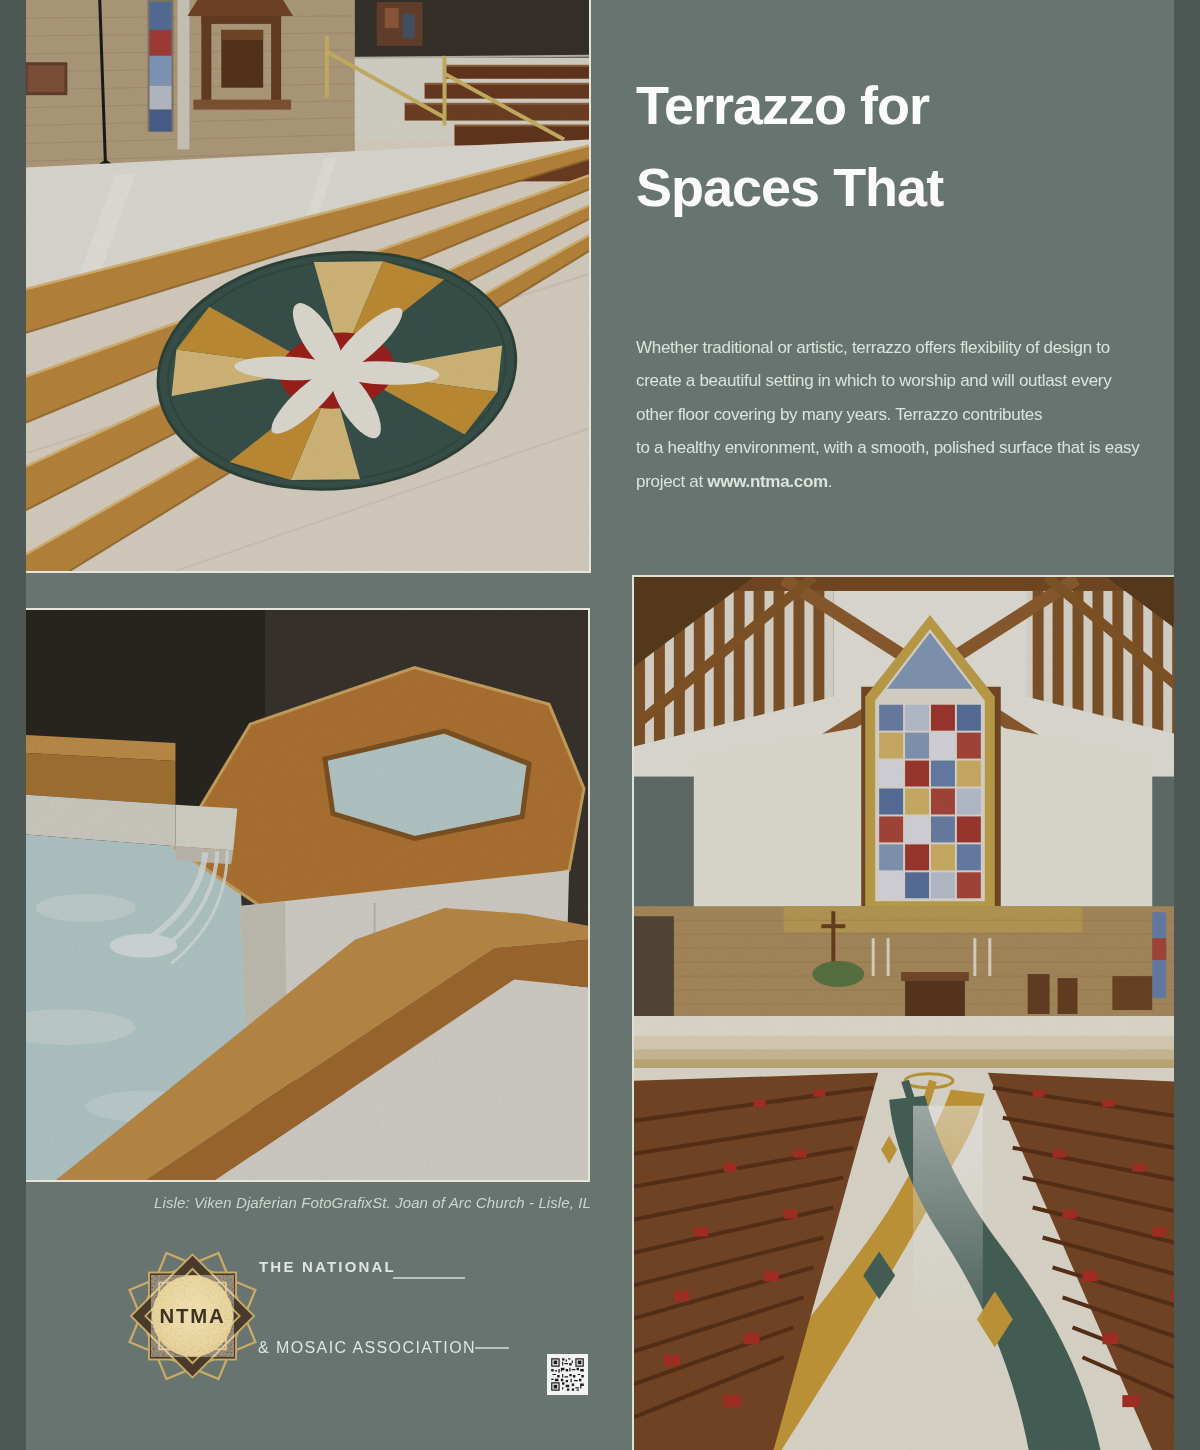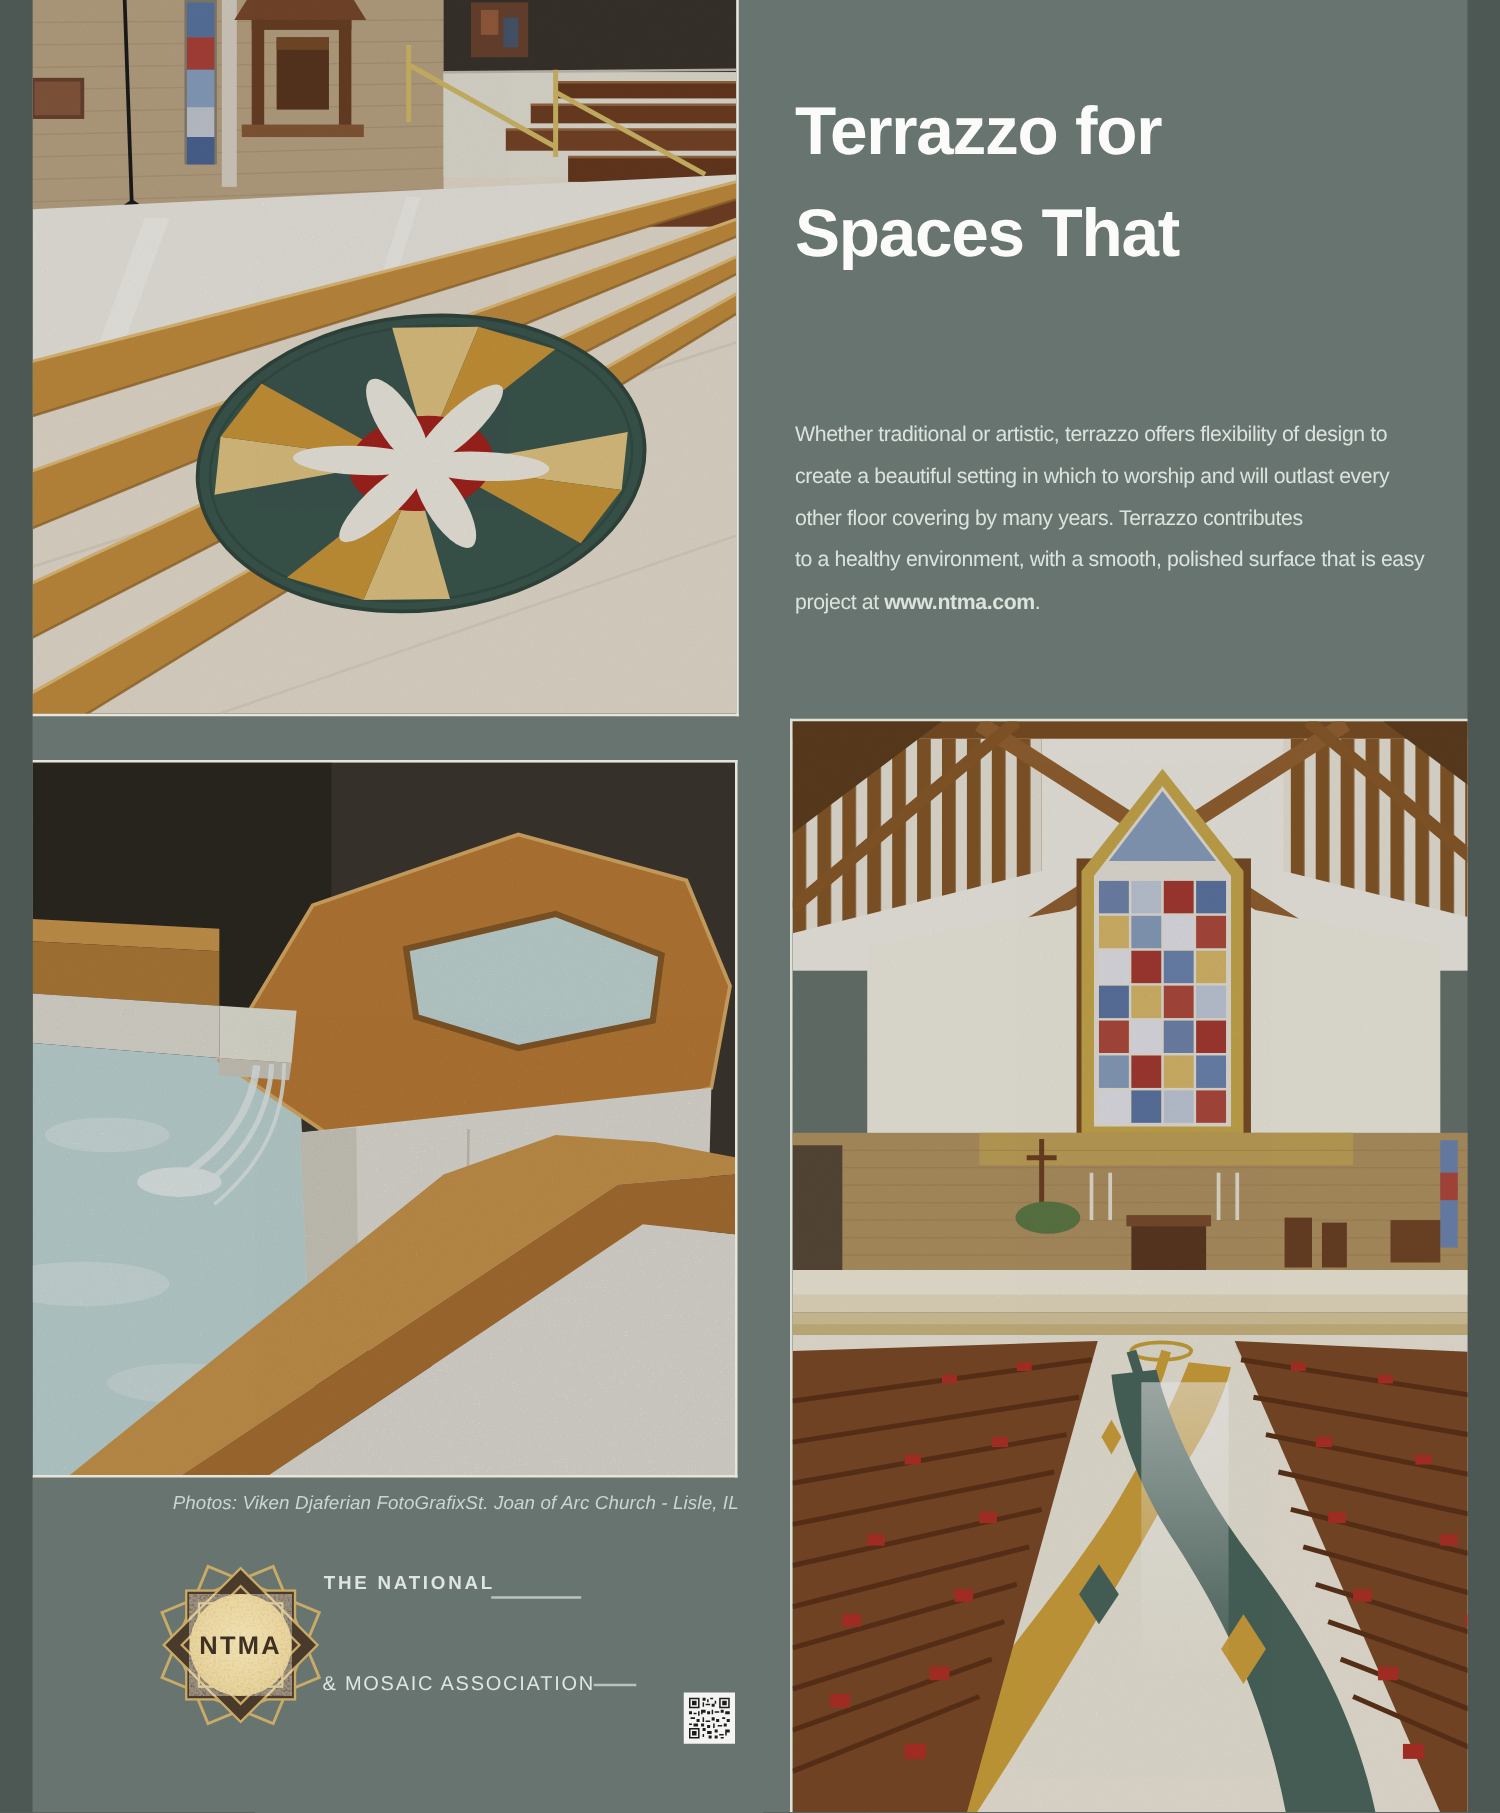--- a/index.html
+++ b/index.html
@@ -455,21 +455,21 @@
 
   <div class="body-copy">
     <div>Whether traditional or artistic, terrazzo offers flexibility of design to</div>
     <div>create a beautiful setting in which to worship and will outlast every</div>
     <div>other floor covering by many years. Terrazzo contributes</div>
     <div>to a healthy environment, with a smooth, polished surface that is easy</div>
     <div><span>project at </span><span class="website">www.ntma.com</span><span>.</span></div>
   </div>
 
   <div class="caption">
-    <span>Photos: Viken Djaferian FotoGrafix</span><span class="loc">St. Joan of Arc Church - Lisle, IL</span>
+    <span>Lisle: Viken Djaferian FotoGrafix</span><span class="loc">St. Joan of Arc Church - Lisle, IL</span>
   </div>
 
   <div class="logo">
     <svg class="emblem" viewBox="0 0 162 162">
       <defs>
         <radialGradient id="goldc" cx="0.5" cy="0.45" r="0.7">
           <stop offset="0" stop-color="#e5cd8e"></stop>
           <stop offset="0.6" stop-color="#d6b96b"></stop>
           <stop offset="1" stop-color="#c7a653"></stop>
         </radialGradient>

